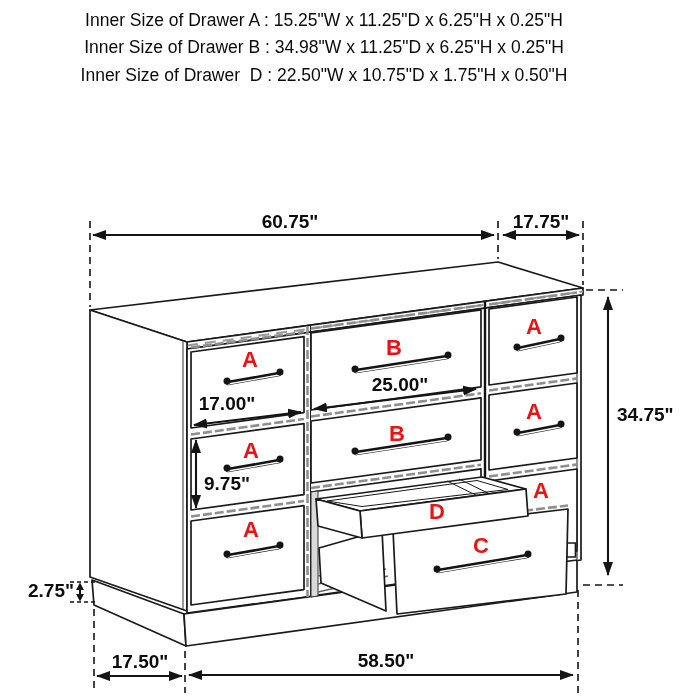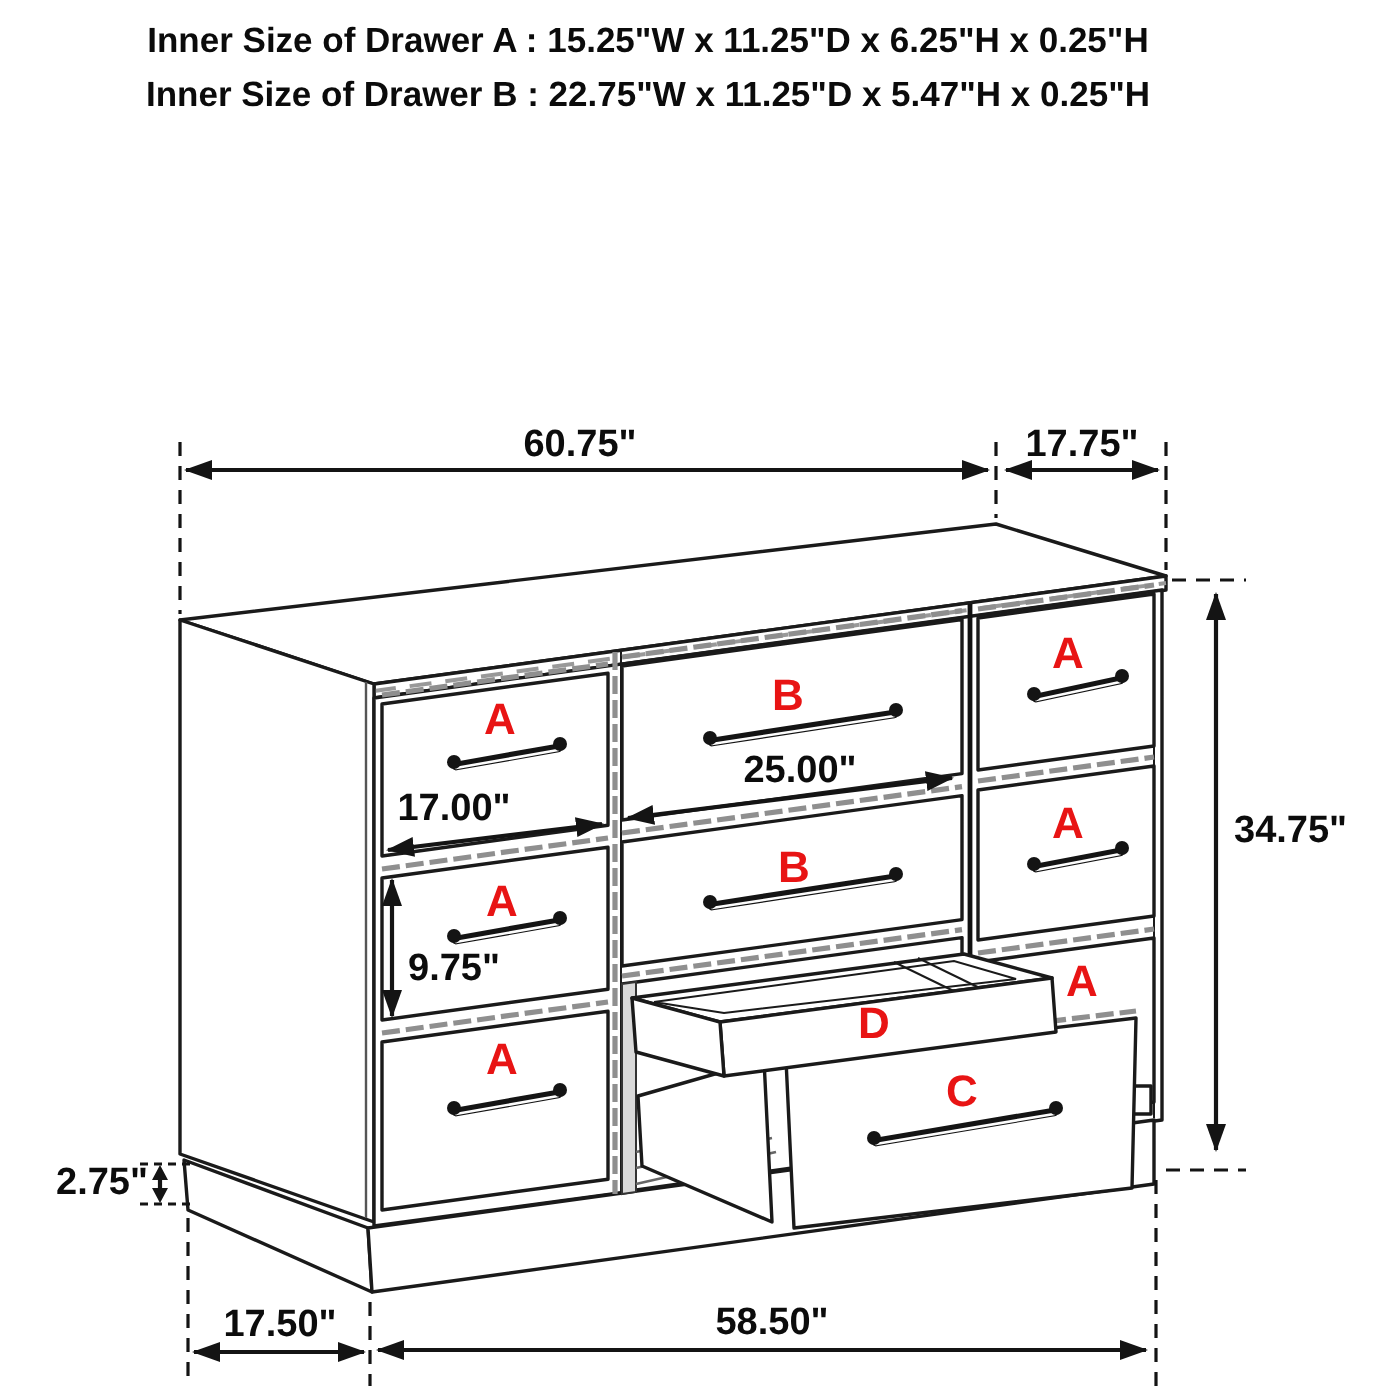--- a/index.html
+++ b/index.html
@@ -1,19 +1,19 @@
 <!DOCTYPE html>
 <html><head>
 <meta charset="utf-8">
 <style>
   html,body{margin:0;padding:0;background:#ffffff;}
   .stage{position:relative;width:700px;height:700px;background:#ffffff;overflow:hidden;
          font-family:"Liberation Sans",sans-serif;}
   .header{position:absolute;top:7px;left:0;width:648px;text-align:center;
-          font-weight:bold;font-size:17.5px;line-height:27.4px;color:#0b0b0b;}
+          font-weight:normal;font-size:17.5px;line-height:27.4px;color:#0b0b0b;}
   .header div{white-space:pre-wrap;}
   svg{position:absolute;left:0;top:0;}
   .panel{fill:#ffffff;stroke:#1a1a1a;stroke-width:1.7;stroke-linejoin:round;}
   .thin{stroke:#1a1a1a;stroke-width:1;fill:none;}
   .thin2{stroke:#555555;stroke-width:1.2;fill:none;}
   .gap{stroke:#8f8f8f;stroke-width:2.6;stroke-dasharray:9 3;fill:none;}
   .hatch{stroke:#999999;stroke-width:2;stroke-dasharray:11 7;fill:none;}
   .divider{stroke:#111111;stroke-width:2.4;fill:none;}
   .dim{stroke:#141414;stroke-width:2.1;fill:none;}
   .ext{stroke:#141414;stroke-width:1.6;stroke-dasharray:7 5;fill:none;}
@@ -25,21 +25,22 @@
   .knob{fill:#141414;}
   .slat{stroke:#666666;stroke-width:1.3;fill:none;}
 </style>
 </head>
 <body>
 
 <div class="stage">
 
   <div class="header">
     <div>Inner Size of Drawer A : 15.25"W x 11.25"D x 6.25"H x 0.25"H</div>
-    <div>Inner Size of Drawer B : 22.75"W x 11.25"D x 5.47"H x 0.25"H</div>
+    <div>Inner Size of Drawer B : 34.98"W x 11.25"D x 6.25"H x 0.25"H</div>
+    <div>Inner Size of Drawer  D : 22.50"W x 10.75"D x 1.75"H x 0.50"H</div>
   </div>
 
   <svg width="700" height="700" viewBox="0 0 700 700">
     <defs>
       <marker id="ah" markerUnits="userSpaceOnUse" markerWidth="16" markerHeight="12" refX="13" refY="5" orient="auto-start-reverse">
         <path d="M0,0 L14,5 L0,10 Z" fill="#141414"></path>
       </marker>
     </defs>
 
     <g>

